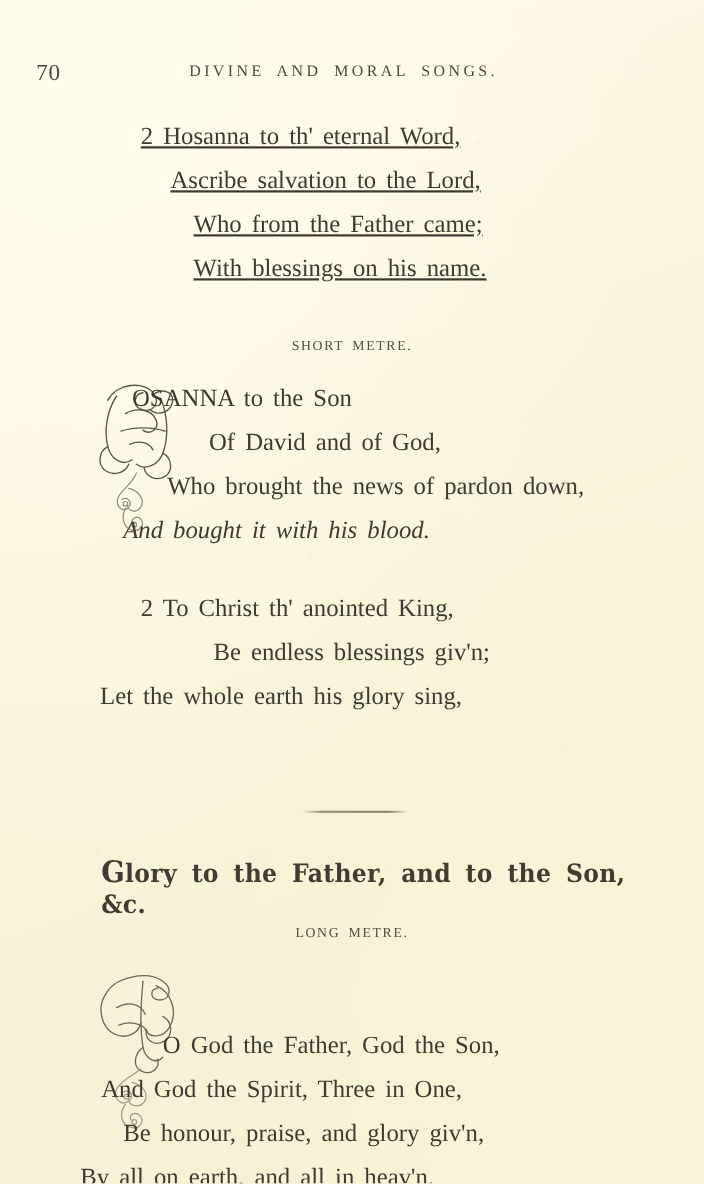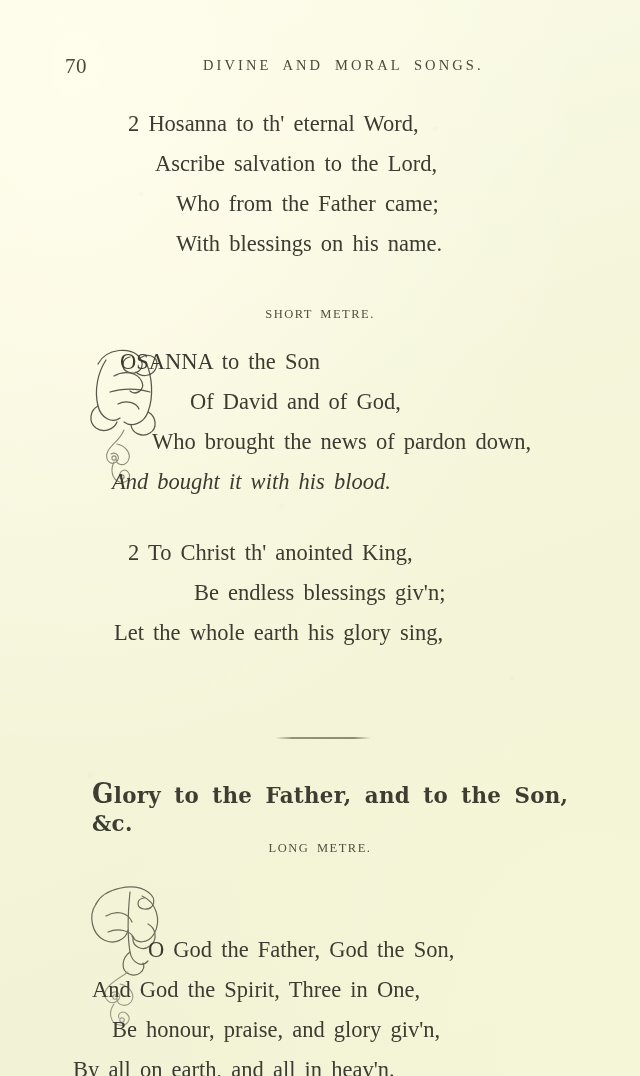--- a/index.html
+++ b/index.html
@@ -41,34 +41,32 @@
   }
 
   
   .folio {
     position: absolute;
     left: 33px;
     top: 54px;
     font-size: 21px;
     letter-spacing: .5px;
     color: #4a4a3c;
-    margin-left: 32px;
   }
 
   .running-head {
     position: absolute;
     left: 172px;
     top: 57px;
     font-size: 14.5px;
     letter-spacing: 3.1px;
     word-spacing: 5px;
     color: #4a4a3c;
     font-variant: small-caps;
     text-transform: uppercase;
-    margin-left: 31px;
   }
 
   
   .stanza {
     position: absolute;
     left: 0;
     width: 640px;
   }
   .vline {
     font-size: 22.5px;
@@ -131,21 +129,21 @@
 </style>
 </head>
 <body>
 
 <div class="page">
   <div class="grain"></div>
 
   <div class="folio">70</div>
   <div class="running-head">DIVINE AND MORAL SONGS.</div>
 
-  <div class="stanza" style="top:104px;">
+  <div class="stanza" style="top:104px;text-decoration:underline;">
     <div class="vline ind-0">2 Hosanna to th' eternal Word,</div>
     <div class="vline ind-2">Ascribe salvation to the Lord,</div>
     <div class="vline ind-1">Who from the Father came;</div>
     <div class="vline ind-1">With blessings on his name.</div>
   </div>
 
   <div class="metre" style="top:307px;">SHORT METRE.</div>
 
   <div class="dropcap" style="left:84px; top:338px;">
     <svg width="86" height="150" viewBox="0 0 86 150" fill="none" stroke="#58584a" stroke-width="1.25" stroke-linecap="round" stroke-linejoin="round">
@@ -177,21 +175,21 @@
   <div class="stanza" style="top:342px;">
     <div class="vline" style="padding-left:120px;">OSANNA to the Son</div>
     <div class="vline" style="padding-left:190px;">Of David and of God,</div>
     <div class="vline" style="padding-left:152px;">Who brought the news of pardon down,</div>
     <div class="vline" style="padding-left:112px;font-style:italic;">And bought it with his blood.</div>
   </div>
 
   <div class="stanza" style="top:533px;">
     <div class="vline" style="padding-left:128px;">2 To Christ th' anointed King,</div>
     <div class="vline" style="padding-left:194px;">Be endless blessings giv'n;</div>
-    <div class="vline" style="padding-left:114px;">Let the whole earth his glory sing,</div>
+    <div class="vline" style="padding-left:91px;">Let the whole earth his glory sing,</div>
   </div>
 
   <div class="rule"></div>
 
   <div class="doxology">
     <span class="cap">G</span><span>lory to the Father, and to the Son, &amp;c.</span>
   </div>
 
   <div class="metre" style="top:841px;">LONG METRE.</div>
 

